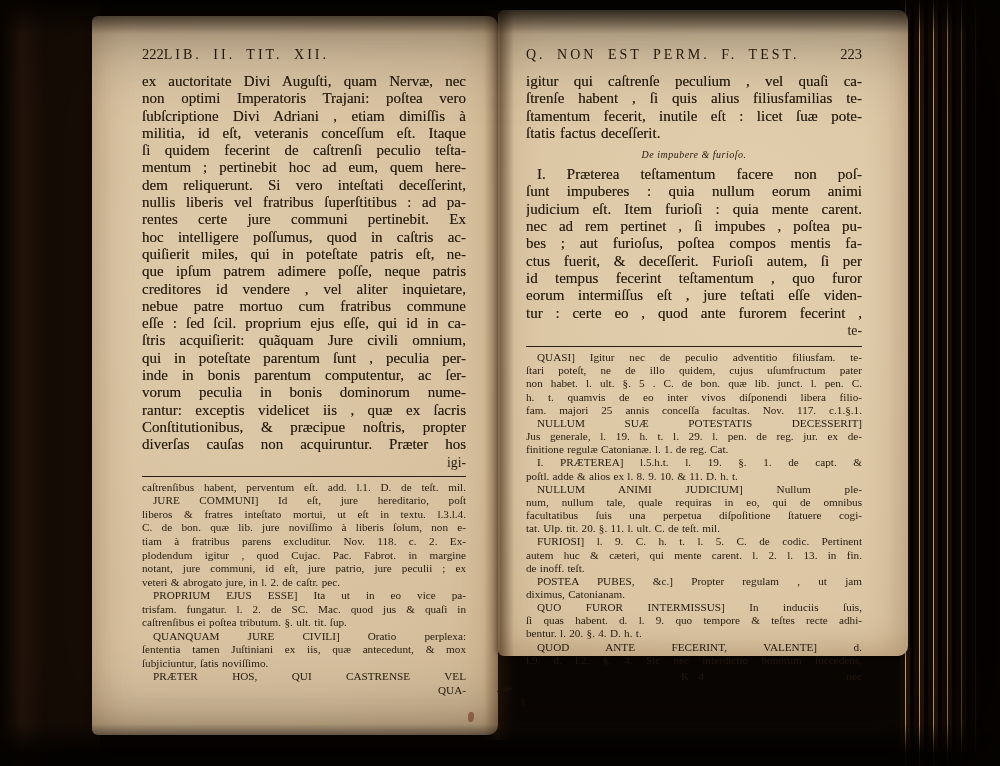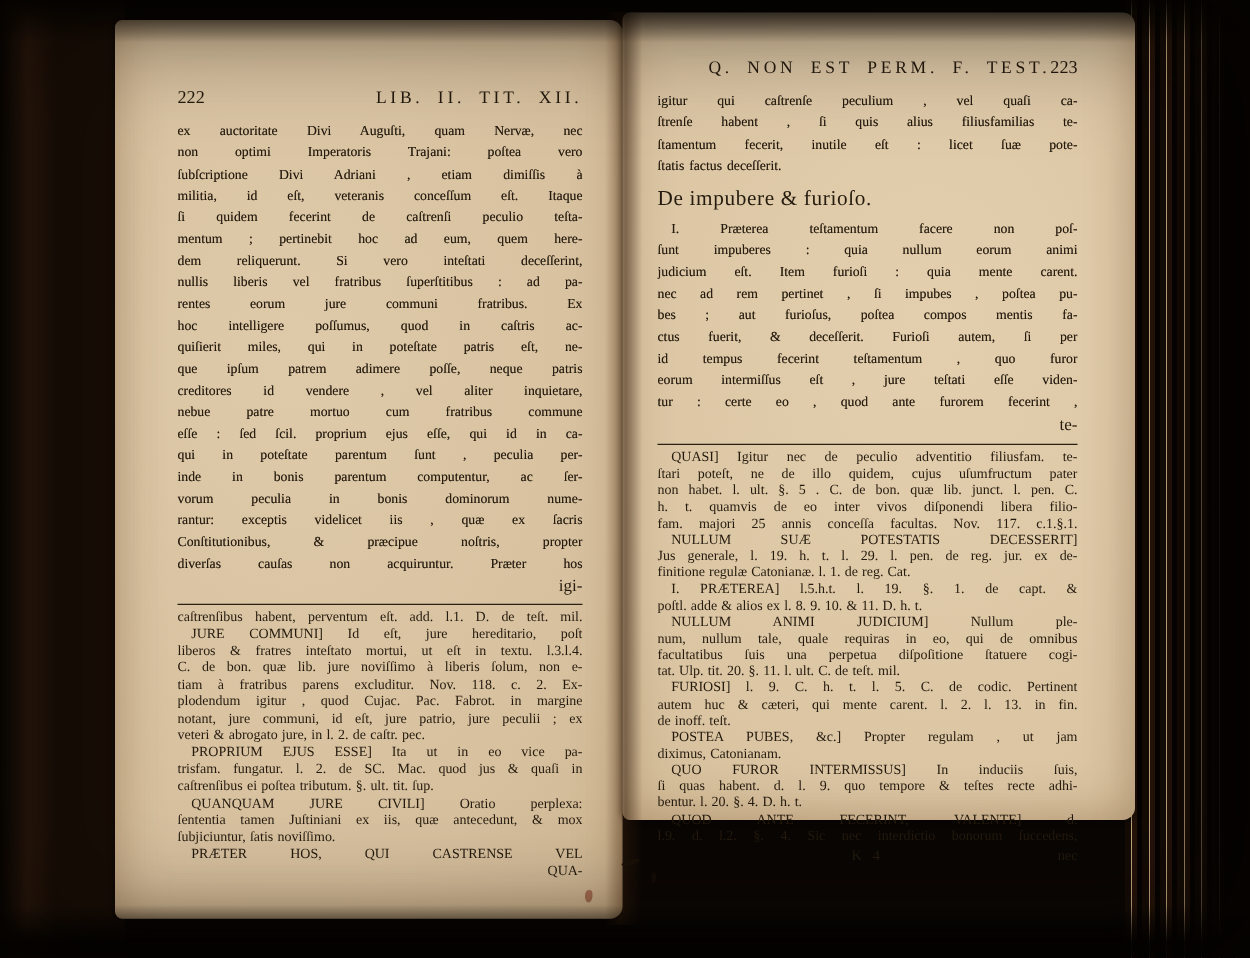--- a/index.html
+++ b/index.html
@@ -37,42 +37,42 @@
   
   #vignette{position:absolute;inset:0;pointer-events:none;
     box-shadow:inset 0 0 95px 12px rgba(12,6,2,.62);}
   #band-top{position:absolute;left:0;top:0;width:100%;height:34px;pointer-events:none;
     background:linear-gradient(180deg,rgba(0,0,0,.92),rgba(0,0,0,0));}
   #band-bottom{position:absolute;left:0;bottom:0;width:100%;height:42px;pointer-events:none;
     background:linear-gradient(0deg,rgba(0,0,0,.95) 30%,rgba(0,0,0,0));}
 
   
   .inner{position:absolute;color:#241a0e;}
-  #page-left .inner{left:50px;right:32px;top:30px;margin-top:24px;}
+  #page-left .inner{left:50px;right:32px;top:30px;}
   #page-right .inner{left:28px;right:46px;top:36px;}
 
   .hdr{display:flex;align-items:baseline;font-size:14px;letter-spacing:1px;margin-bottom:10px;}
   .hdr .num{font-size:14.5px;letter-spacing:0;}
-  .hdr .title{flex:1;text-align:right;letter-spacing:3px;word-spacing:5px;}
+  .hdr .title{flex:1;text-align:left;letter-spacing:3px;word-spacing:5px;}
 
   .line{text-align:justify;text-align-last:justify;height:auto;overflow:hidden;white-space:normal;}
   .line.nj{text-align-last:auto;}
   .line.ind{text-indent:11px;}
 
-  .main .line{font-size:11px;line-height:17.3px;word-spacing:1.2px;
+  .main .line{font-size:15px;line-height:17.3px;word-spacing:1.2px;
     text-shadow:0 0 .5px rgba(36,26,14,.55);}
   .catch{ text-align:right;font-size:13.7px;line-height:17.3px;}
 
   .rule{border-top:1.5px solid #2b2013;margin:5px 0 4px 0;}
 
   .foot .line{font-size:11.2px;line-height:13.55px;word-spacing:.6px;}
 
   .comm .line{font-size:11.2px;line-height:13.15px;word-spacing:.5px;}
 
-  .sect-heading{text-align:left;font-size:17px;
+  .sect-heading{text-align:center;font-style:italic;font-size:10px;
     margin:7px 0 6px 0;letter-spacing:.5px;}
 
   .sig-row{position:relative;font-size:11.4px;line-height:14px;margin-top:2px;}
   .sig-row .sig{display:block;text-align:center;letter-spacing:3px;}
   .sig-row .cw{position:absolute;right:0;top:0;}
 
   
   .mark{position:absolute;background:rgba(28,18,8,.8);border-radius:50% 40% 60% 50%;}
   #mark1{left:497px;top:688px;width:15px;height:4px;transform:rotate(-14deg);}
   #mark2{left:521px;top:698px;width:4px;height:8px;opacity:.65;}
@@ -93,27 +93,28 @@
       </div>
       <div class="main">
           <div class="line">ex auctoritate Divi Auguſti, quam Nervæ, nec</div>
           <div class="line">non optimi Imperatoris Trajani: poſtea vero</div>
           <div class="line">ſubſcriptione Divi Adriani , etiam dimiſſis à</div>
           <div class="line">militia, id eſt, veteranis conceſſum eſt. Itaque</div>
           <div class="line">ſi quidem fecerint de caſtrenſi peculio teſta-</div>
           <div class="line">mentum ; pertinebit hoc ad eum, quem here-</div>
           <div class="line">dem reliquerunt. Si vero inteſtati deceſſerint,</div>
           <div class="line">nullis liberis vel fratribus ſuperſtitibus : ad pa-</div>
-          <div class="line">rentes eorum jure communi fratribus. Ex</div>
+          <div class="line">rentes certe jure communi pertinebit. Ex</div>
           <div class="line">hoc intelligere poſſumus, quod in caſtris ac-</div>
           <div class="line">quiſierit miles, qui in poteſtate patris eſt, ne-</div>
           <div class="line">que ipſum patrem adimere poſſe, neque patris</div>
           <div class="line">creditores id vendere , vel aliter inquietare,</div>
           <div class="line">nebue patre mortuo cum fratribus commune</div>
           <div class="line">eſſe : ſed ſcil. proprium ejus eſſe, qui id in ca-</div>
+          <div class="line">ſtris acquiſierit: quãquam Jure civili omnium,</div>
           <div class="line">qui in poteſtate parentum ſunt , peculia per-</div>
           <div class="line">inde in bonis parentum computentur, ac ſer-</div>
           <div class="line">vorum peculia in bonis dominorum nume-</div>
           <div class="line">rantur: exceptis videlicet iis , quæ ex ſacris</div>
           <div class="line">Conſtitutionibus, &amp; præcipue noſtris, propter</div>
           <div class="line">diverſas cauſas non acquiruntur.  Præter hos</div>
         </div>
       <div class="catch">igi-</div>
       <div class="rule"></div>
       <div class="foot">

